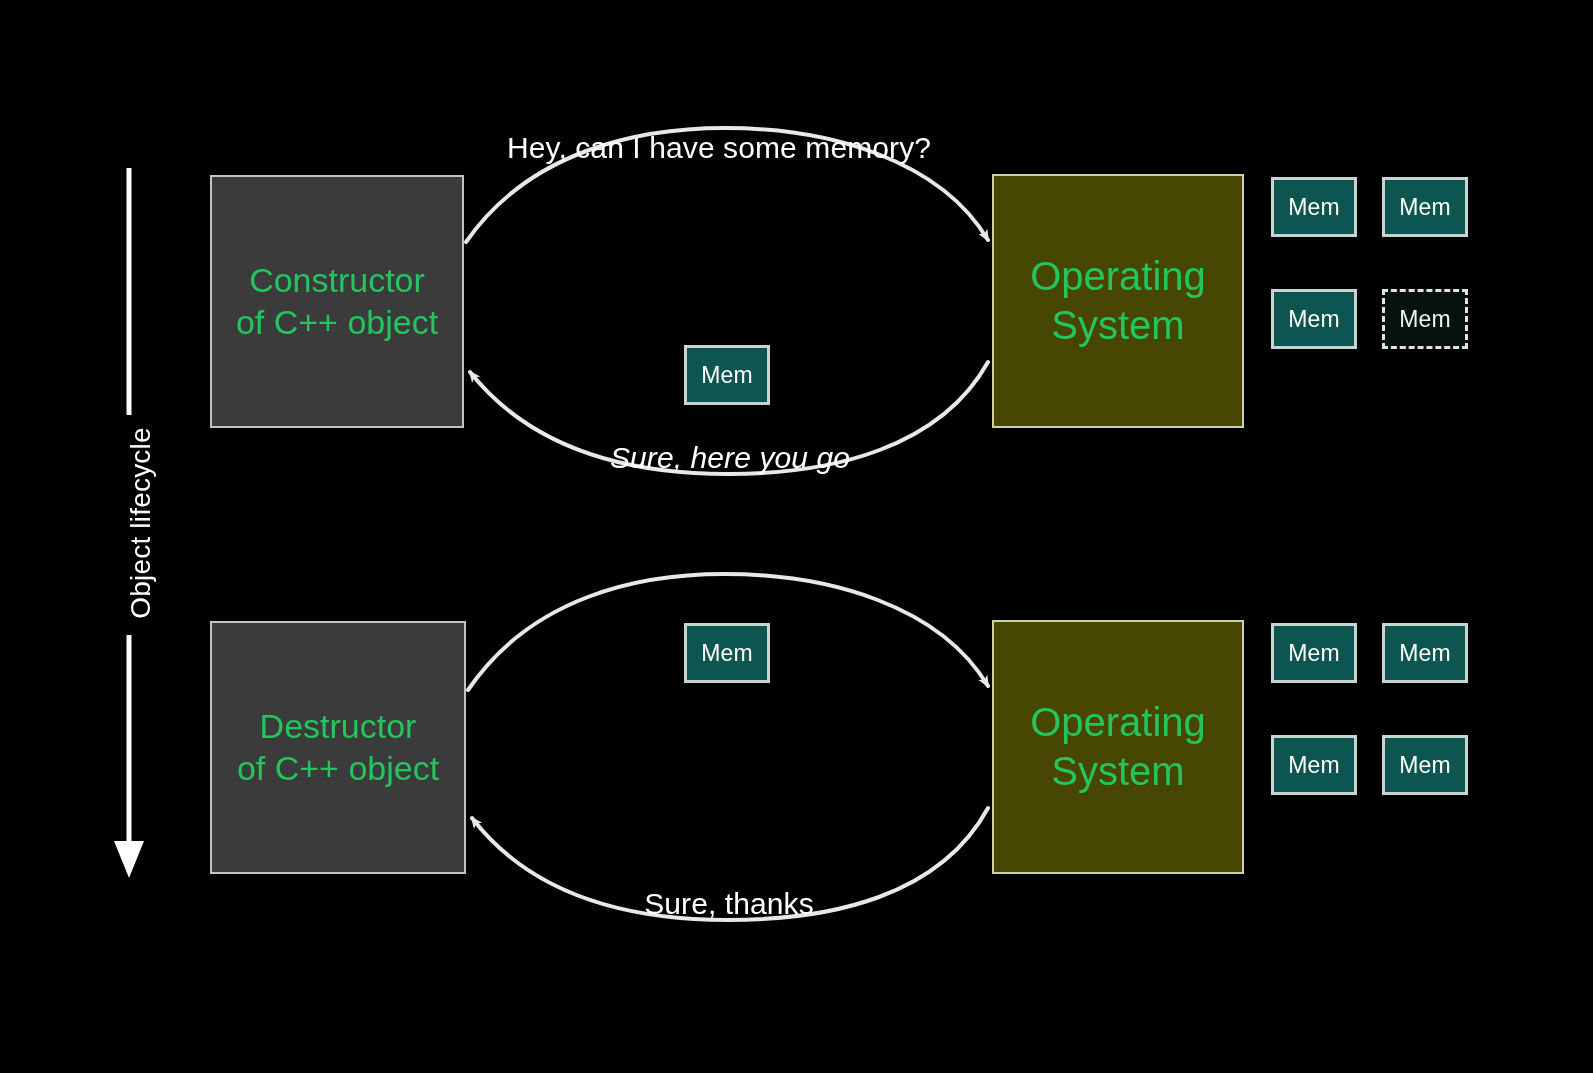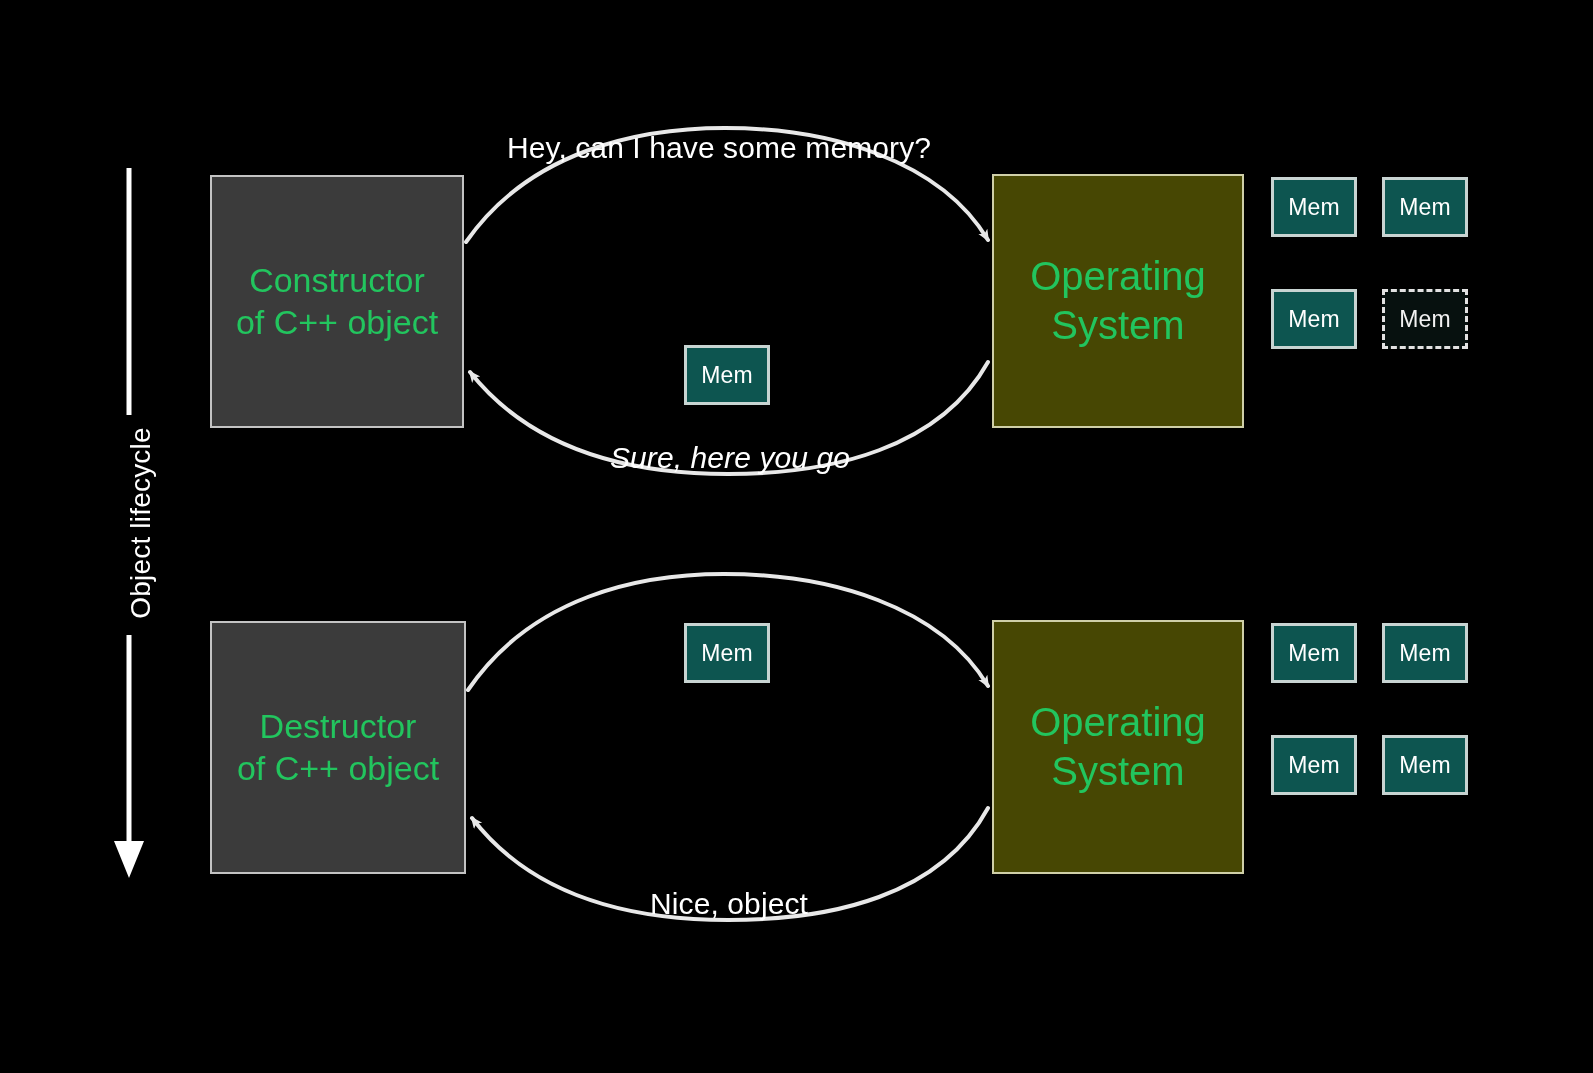--- a/index.html
+++ b/index.html
@@ -180,21 +180,21 @@
 
   <div class="node object-box" style="left:210px; top:621px; width:256px; height:253px; z-index:3;">
     <div class="node-label"><span>Destructor</span><br><span>of C++ object</span></div>
   </div>
 
   <div class="node os-box" style="left:992px; top:620px; width:252px; height:254px; z-index:3;">
     <div class="node-label"><span>Operating</span><br><span>System</span></div>
   </div>
 
 
-  <div class="caption" style="left:729px; top:887px;">Nice, object</div>
+  <div class="caption" style="left:729px; top:887px;">Sure, thanks</div>
 
   <div class="mem" style="left:684px; top:623px; z-index:3;">
     <span class="mem-label">Mem</span>
   </div>
 
   <div class="mem" style="left:1271px; top:623px;">
     <span class="mem-label">Mem</span>
   </div>
   <div class="mem" style="left:1382px; top:623px;">
     <span class="mem-label">Mem</span>

